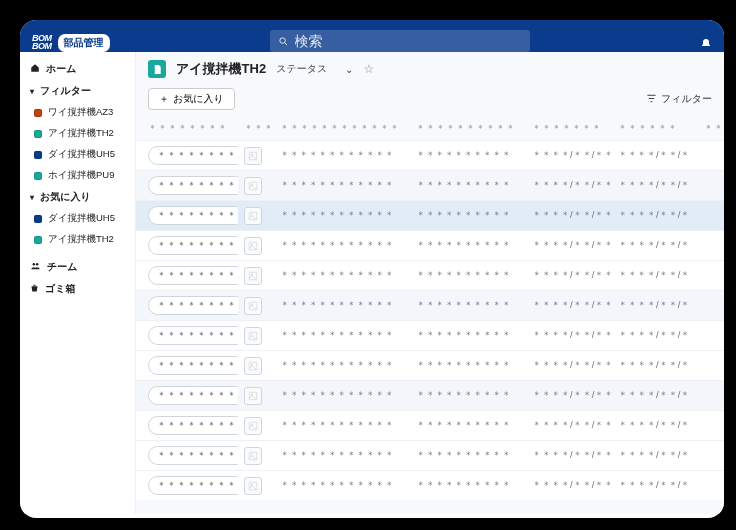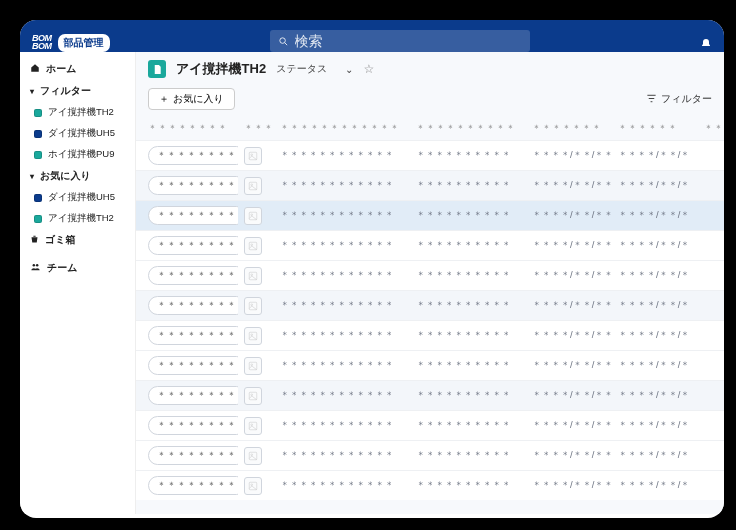--- a/index.html
+++ b/index.html
@@ -94,20 +94,24 @@
           </span>
           <span>ホーム</span>
         </div>
 
         <div class="side-item header">
           <span class="caret">▾</span>
           <span>フィルター</span>
         </div>
         <div id="projects-list">
             <div class="side-item side-sub">
+              <span class="swatch" style="background: rgb(194, 65, 12);"></span>
+              <span>ワイ撹拌機AZ3</span>
+            </div>
+            <div class="side-item side-sub">
               <span class="swatch" style="background: rgb(26, 168, 156);"></span>
               <span>アイ撹拌機TH2</span>
             </div>
             <div class="side-item side-sub">
               <span class="swatch" style="background: rgb(11, 59, 140);"></span>
               <span>ダイ撹拌機UH5</span>
             </div>
             <div class="side-item side-sub">
               <span class="swatch" style="background: rgb(26, 168, 156);"></span>
               <span>ホイ撹拌機PU9</span>
@@ -122,37 +126,37 @@
             <div class="side-item side-sub">
               <span class="swatch" style="background: rgb(11, 59, 140);"></span>
               <span>ダイ撹拌機UH5</span>
             </div>
             <div class="side-item side-sub">
               <span class="swatch" style="background: rgb(26, 168, 156);"></span>
               <span>アイ撹拌機TH2</span>
             </div>
           </div>
 
-        <div class="side-item header">
-          <span>
-            <svg width="9" height="10" viewBox="0 0 24 24" fill="#222">
-                <path d="M4 7h16l-2 14H6zM9 3h6v3H9z"></path>
-              </svg>
-          </span>
-          <span>ゴミ箱</span>
-        </div>
         <div class="side-item header" style="margin-top:6px">
           <span>
             <svg width="11" height="10" viewBox="0 0 24 24" fill="#222">
                 <circle cx="8" cy="8" r="3"></circle>
                 <circle cx="16" cy="8" r="3"></circle>
                 <path d="M2 20c0-3 3-5 6-5s6 2 6 5M10 20c0-3 3-5 6-5s6 2 6 5"></path>
               </svg>
           </span>
           <span>チーム</span>
+        </div>
+        <div class="side-item header">
+          <span>
+            <svg width="9" height="10" viewBox="0 0 24 24" fill="#222">
+                <path d="M4 7h16l-2 14H6zM9 3h6v3H9z"></path>
+              </svg>
+          </span>
+          <span>ゴミ箱</span>
         </div>
       </div>
 
       <div class="main">
         <div class="titlebar">
           <div class="doc-icon">
             <svg viewBox="0 0 24 24">
                 <path d="M6 2h9l4 4v16H6z" fill="#fff"></path>
               </svg>
           </div>

